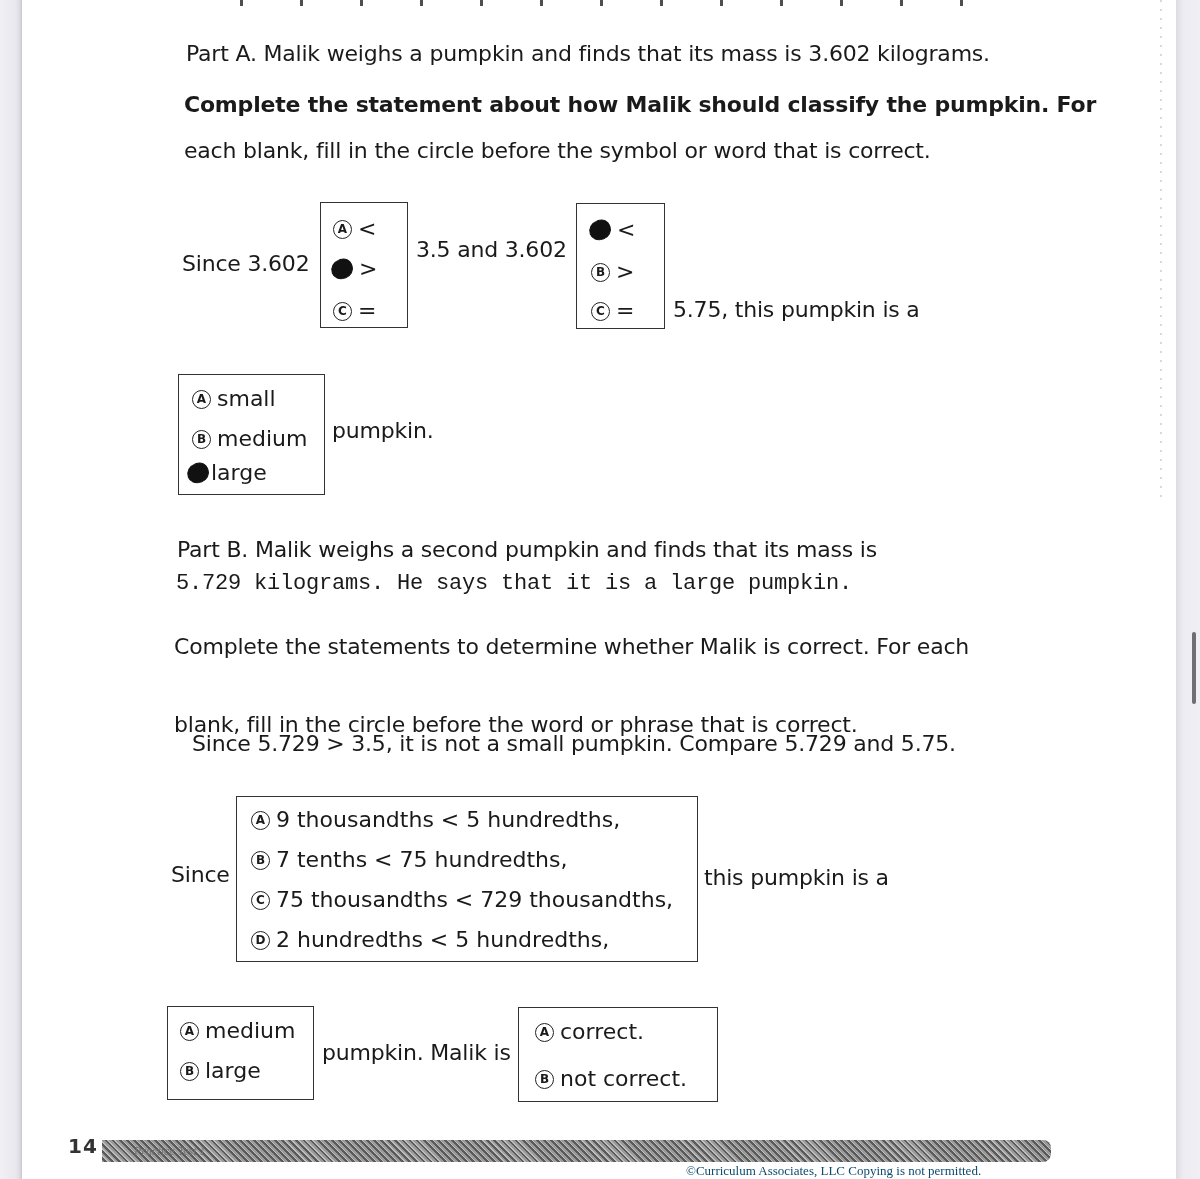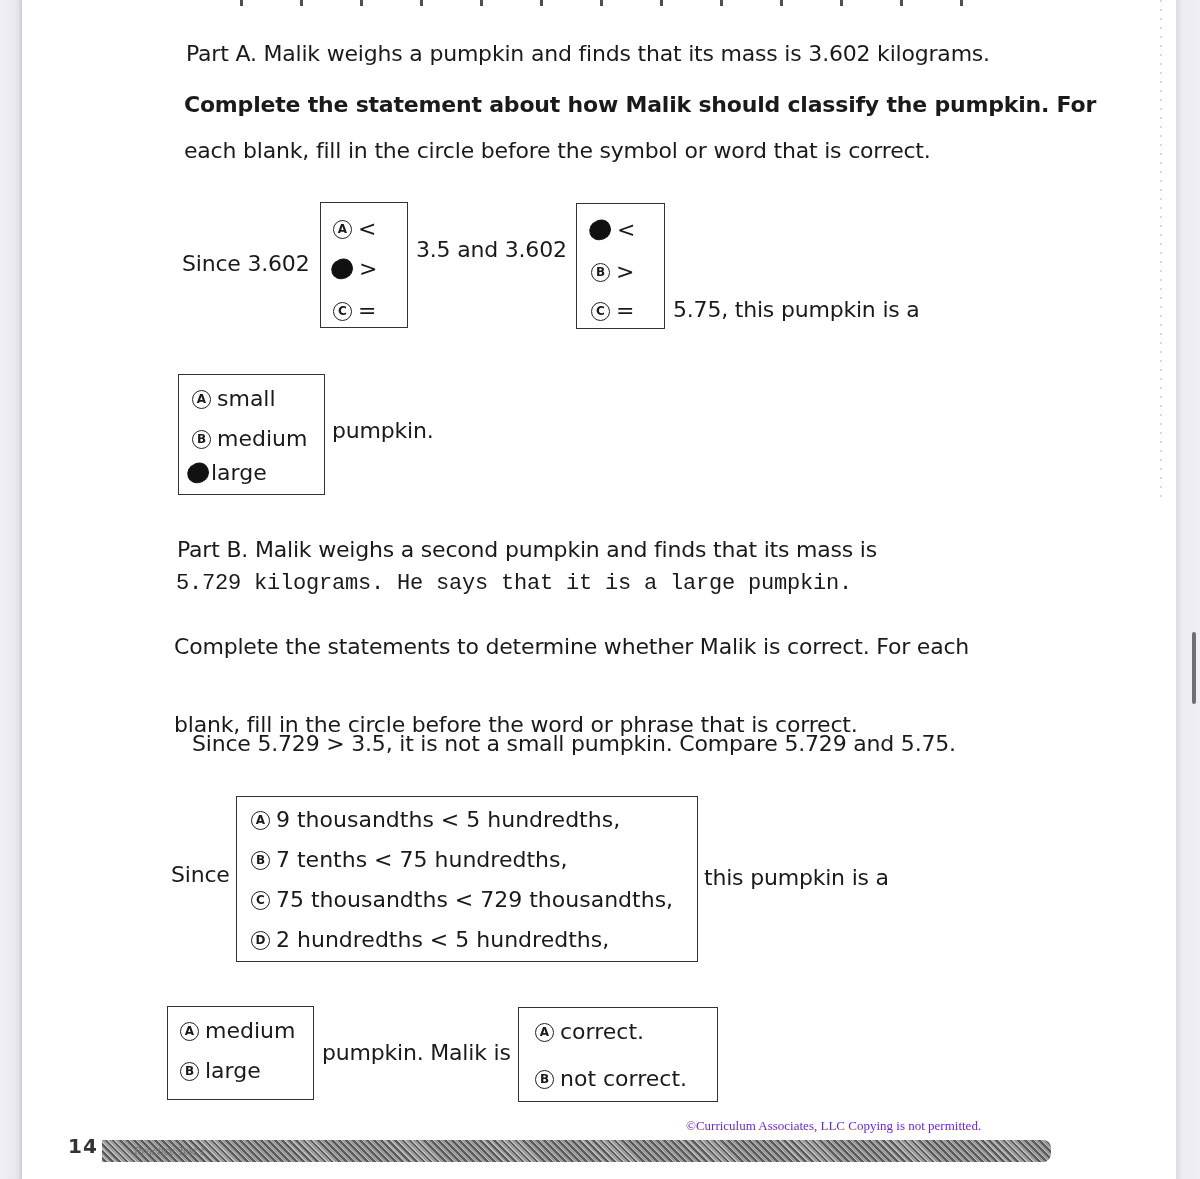--- a/index.html
+++ b/index.html
@@ -61,21 +61,21 @@
     border-radius:0 8px 8px 0;
     background:
       repeating-linear-gradient(45deg,#9a9a9a 0 2px,#5a5a5a 2px 4px,#bdbdbd 4px 5px),
       #777;
   }
   .footer-label {
     position:absolute; left:134px; top:1141px; font-size:12px; color:#737373;
     font-family:"Liberation Serif", serif; line-height:20px;font-style:italic;
   }
   .footer-copy {
-    position:absolute; left:686px; top:1118px; font-size:13px; color:#6d28d9;
+    position:absolute; left:686px; top:1163px; font-size:13px; color:#0c4a6e;
     font-family:"Liberation Serif", serif; white-space:nowrap;
   }
 </style>
 </head>
 <body>
 
 <div class="left-gutter"></div>
 <div class="page"></div>
 <div class="cut-line"></div>
 <div class="edge-dots"></div>

